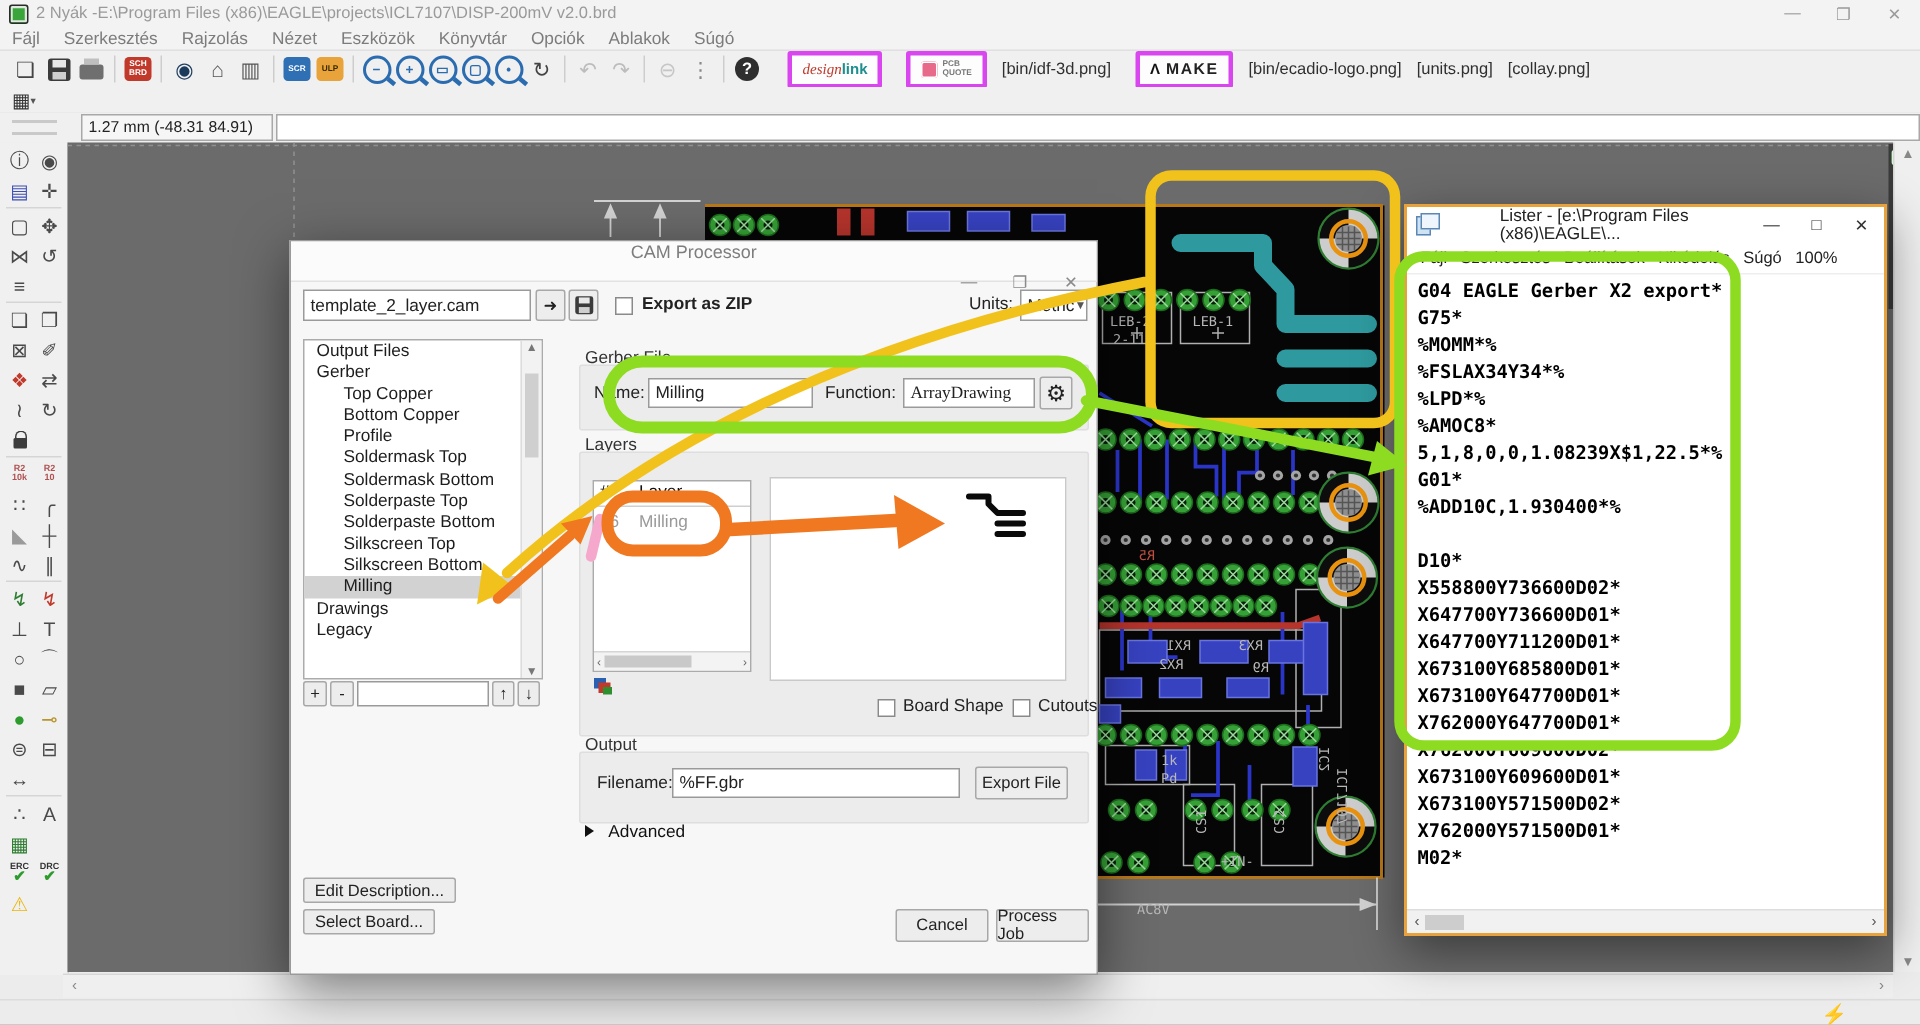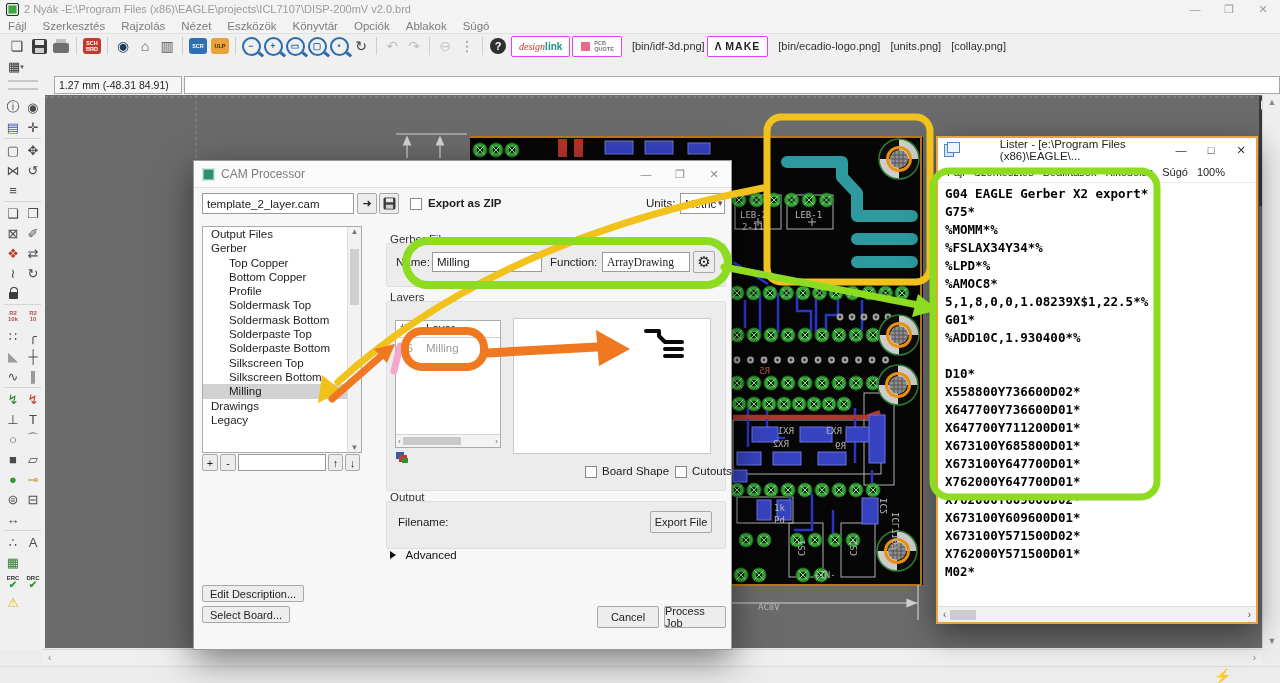--- a/index.html
+++ b/index.html
@@ -19,21 +19,21 @@
   .tsep{width:1px;height:18px;background:#cdcdcd;margin:0 4px;flex:0 0 auto;}
   .badge{width:18px;height:16px;border-radius:3px;display:flex;flex-direction:column;align-items:center;justify-content:center;font-size:5.5px;font-weight:bold;line-height:6px;letter-spacing:0;}
   .mag{width:15px;height:15px;border:2px solid #2b6cb0;border-radius:50%;position:relative;display:flex;align-items:center;justify-content:center;font-size:9px;color:#2b6cb0;font-weight:bold;}
   .mag:after{content:"";position:absolute;width:6px;height:2.5px;background:#2b6cb0;right:-5px;bottom:-2px;transform:rotate(40deg);}
   .fdd{width:15px;height:15px;background:#3b3b3b;border-radius:2px;position:relative;}
   .fdd:before{content:"";position:absolute;left:3px;top:1px;width:9px;height:5px;background:#e8e8e8;}
   .fdd:after{content:"";position:absolute;left:3px;bottom:1px;width:9px;height:5px;background:#cfcfcf;}
   .prn{width:16px;height:10px;background:#6f6f6f;border-radius:2px;position:relative;margin-top:3px;}
   .prn:before{content:"";position:absolute;left:3px;top:-4px;width:10px;height:4px;background:#bfbfbf;}
   .helpb{width:16px;height:16px;border-radius:50%;background:#2f2f2f;color:#fff;font-size:11px;font-weight:bold;display:flex;align-items:center;justify-content:center;}
-  .tbtn{height:19px;border:1px solid #d946ef;background:#fdfdfd;border-radius:2px;display:flex;align-items:center;padding:0 7px;margin-left:2px;flex:0 0 auto;font-size:10px;color:#333;}
+  .tbtn{height:19px;border:3px solid #d946ef;background:#fdfdfd;border-radius:2px;display:flex;align-items:center;padding:0 7px;margin-left:16px;flex:0 0 auto;font-size:10px;color:#333;}
   .tlabel{margin-left:10px;font-size:11px;color:#2f2f2f;flex:0 0 auto;}
   .dlk i{color:#c0392b;font-size:10px;font-family:"Liberation Serif",serif;}
   .dlk b{color:#1e8f8f;font-size:10px;}
   .pcbq .ic{width:11px;height:11px;background:#e86a8a;border-radius:2px;margin-right:3px;box-shadow:inset 0 0 0 1px #fff;}
   .pcbq .tx{font-size:5.5px;line-height:6px;color:#777;font-weight:bold;}
   .makeb b{font-size:10.5px;letter-spacing:1px;color:#222;}
   .makeb .lg{font-weight:bold;margin-right:4px;color:#111;}
   .toolbar2{left:0;top:58px;width:1280px;height:17px;background:#f0f0f0;border-bottom:1px solid #dadada;display:flex;align-items:center;padding-left:8px;}
   .gridbtn{width:22px;height:15px;display:flex;align-items:center;color:#333;font-size:13px;}
   .cmdrow{left:0;top:75px;width:1280px;height:20px;background:#f0f0f0;display:flex;align-items:center;}
@@ -57,21 +57,21 @@
   .vscroll .b{position:absolute;bottom:0;width:100%;height:14px;display:flex;align-items:center;justify-content:center;}
   .hscroll{left:42px;top:649px;width:1220px;height:16px;background:#efefef;border-top:1px solid #d7d7d7;display:flex;align-items:center;justify-content:space-between;font-size:10px;color:#888;padding:0 6px;box-sizing:border-box;}
   .statusbar{left:0;top:666px;width:1280px;height:17px;background:#ececec;border-top:1px solid #dcdcdc;display:flex;align-items:center;justify-content:flex-end;}
   .bolt{color:#6cc24a;font-size:14px;margin-right:48px;font-weight:bold;}
   .mantab{left:1259px;top:96px;width:14px;height:110px;background:#3a3a3a;color:#ddd;display:flex;flex-direction:column;align-items:center;overflow:hidden;}
   .mantab .mico{width:10px;height:10px;background:#3aa53a;border-radius:2px;margin:4px 0 3px;box-shadow:inset 0 0 0 1px #dff0df;}
   .mantab .vt{writing-mode:vertical-rl;font-size:7px;letter-spacing:1px;color:#e5e5e5;}
   .blabel{position:absolute;font-family:"DejaVu Sans Mono",monospace;font-size:9px;color:#b8b8b8;white-space:nowrap;}
   
   .cam{left:193px;top:160px;width:537px;height:488px;background:#f7f7f7;border:1px solid #9a9a9a;box-shadow:0 10px 34px rgba(0,0,0,.5);font-size:11.5px;color:#222;}
-  .cam-title{position:absolute;left:0;top:0;right:0;height:26px;background:#fbfbfb;border-bottom:1px solid #e2e2e2;display:flex;align-items:center;color:#7d7d7d;font-size:12px;}
+  .cam-title{position:absolute;left:0;top:0;right:0;height:26px;background:#fbfbfb;border-bottom:1px solid #e2e2e2;display:flex;align-items:center;color:#7d7d7d;font-size:12px;flex-direction:column;}
   .cam-title .dico{width:13px;height:13px;margin:0 6px 0 8px;background:#2f8f6f;border-radius:2px;box-shadow:inset 0 0 0 1.5px #d9ece2;}
   .cam-title .wbtn{color:#8a8a8a;height:26px;}
   .field{background:#fff;border:1px solid #9a9a9a;display:flex;align-items:center;padding:0 4px;box-sizing:border-box;font-size:11.5px;white-space:nowrap;overflow:hidden;}
   .btn{background:#ededed;border:1px solid #a8a8a8;border-radius:2px;display:flex;align-items:center;justify-content:center;font-size:11px;color:#222;box-sizing:border-box;}
   .cb{width:12px;height:12px;background:#fff;border:1px solid #8a8a8a;display:inline-block;vertical-align:-2px;box-sizing:border-box;}
   .lbl{position:absolute;white-space:nowrap;}
   .combo{background:#fff;border:1px solid #9a9a9a;display:flex;align-items:center;justify-content:space-between;padding:0 4px;box-sizing:border-box;}
   .combo .car{font-size:8px;color:#555;}
   .tree{position:absolute;left:8px;top:65px;width:158px;height:225px;background:#fff;border:1px solid #ababab;overflow:hidden;}
   .titem{height:14.3px;line-height:14.3px;padding-left:8px;font-size:11.5px;color:#1d1d1d;white-space:nowrap;}
@@ -622,20 +622,21 @@
     <div class="preview" style="left:126px;top:16px;width:196px;height:134px;"></div>
     <span class="cb" style="position:absolute;left:198px;top:164px;"></span>
     <span class="lbl" style="left:215px;top:163px;">Board Shape</span>
     <span class="cb" style="position:absolute;left:288px;top:164px;"></span>
     <span class="lbl" style="left:305px;top:163px;">Cutouts</span>
   </div>
 
   <span class="lbl" style="left:196px;top:330px;color:#333;">Output</span>
   <div class="panel" style="left:192px;top:340px;width:338px;height:46px;"></div>
   <span class="lbl" style="left:204px;top:355px;">Filename:</span>
+  <div class="field" style="position:absolute;left:254px;top:351px;width:192px;height:20px;">%FF.gbr</div>
   <div class="btn" style="position:absolute;left:456px;top:350px;width:62px;height:22px;">Export File</div>
 
   <div class="adv" style="left:196px;top:388px;">
     <span class="tri"></span>
     <span>Advanced</span>
   </div>
 
   <div class="btn" style="position:absolute;left:403px;top:445px;width:62px;height:22px;">Cancel</div>
   <div class="btn" style="position:absolute;left:470px;top:445px;width:62px;height:22px;">Process Job</div>
 </div>

